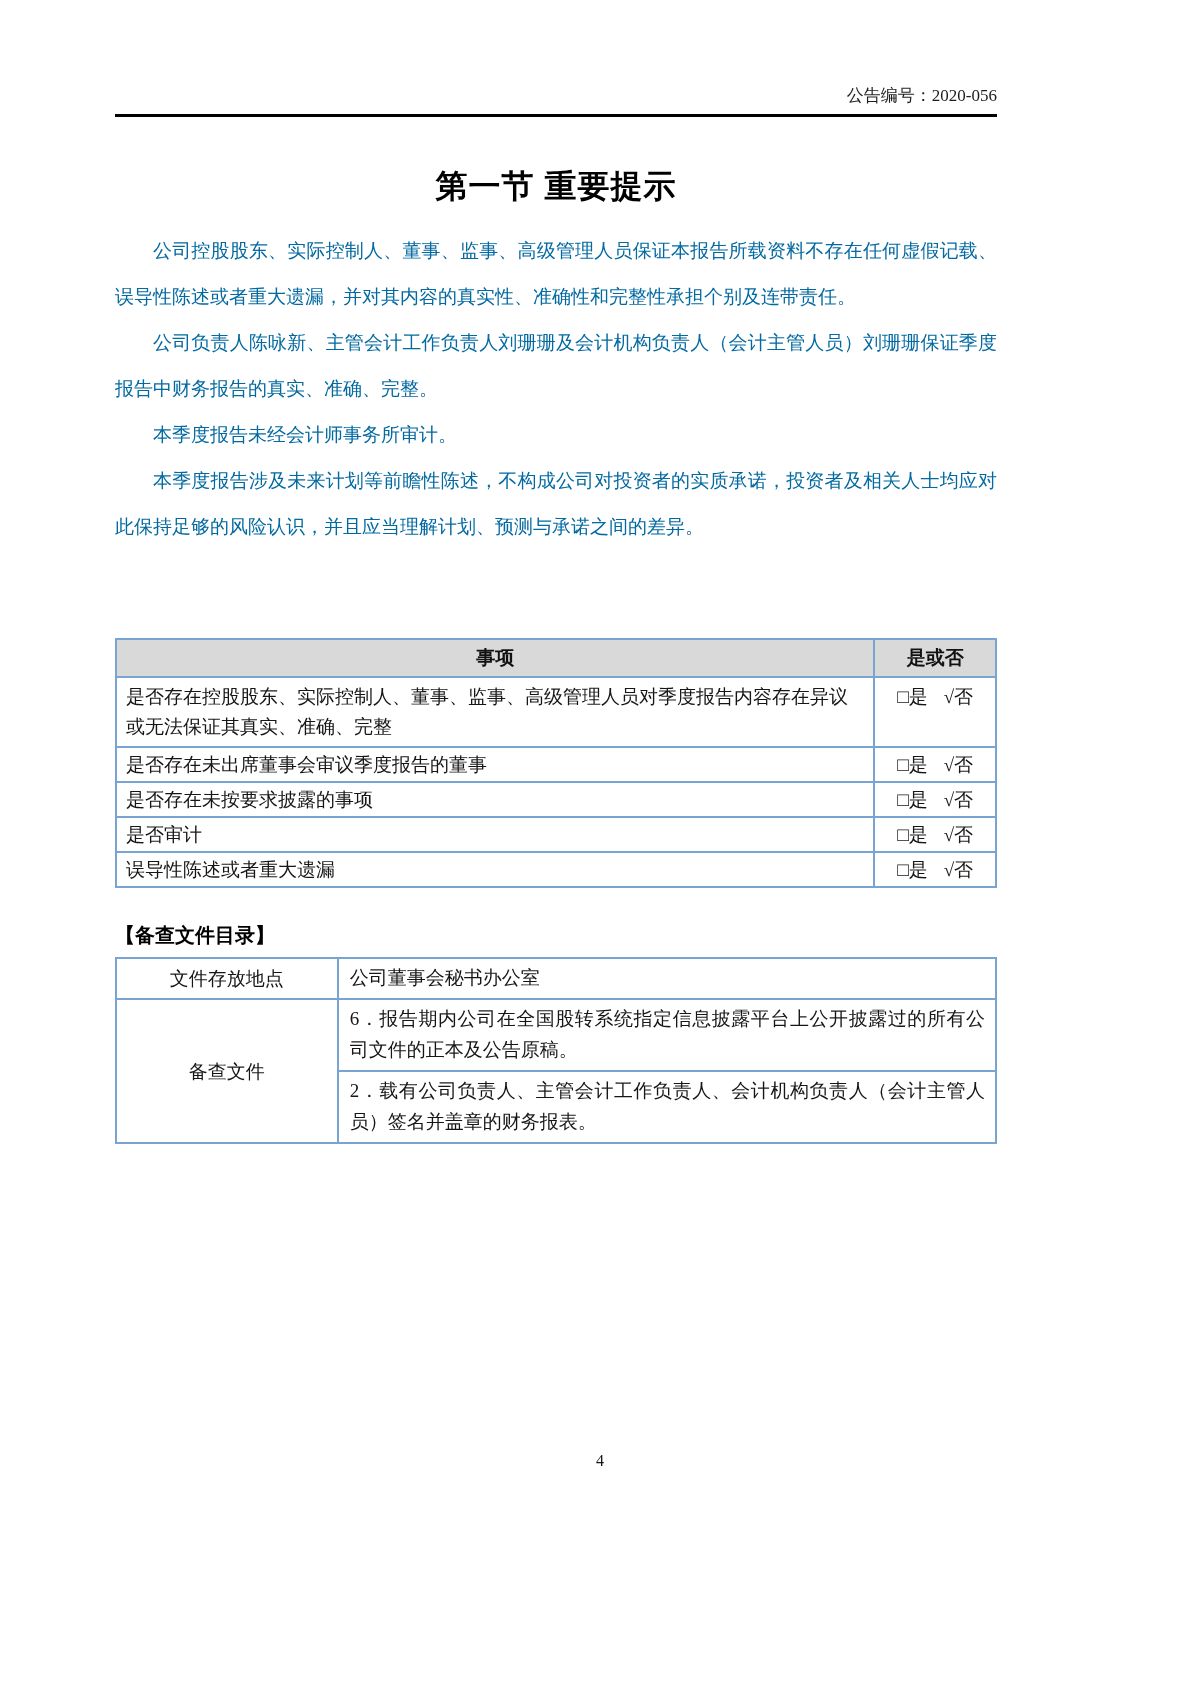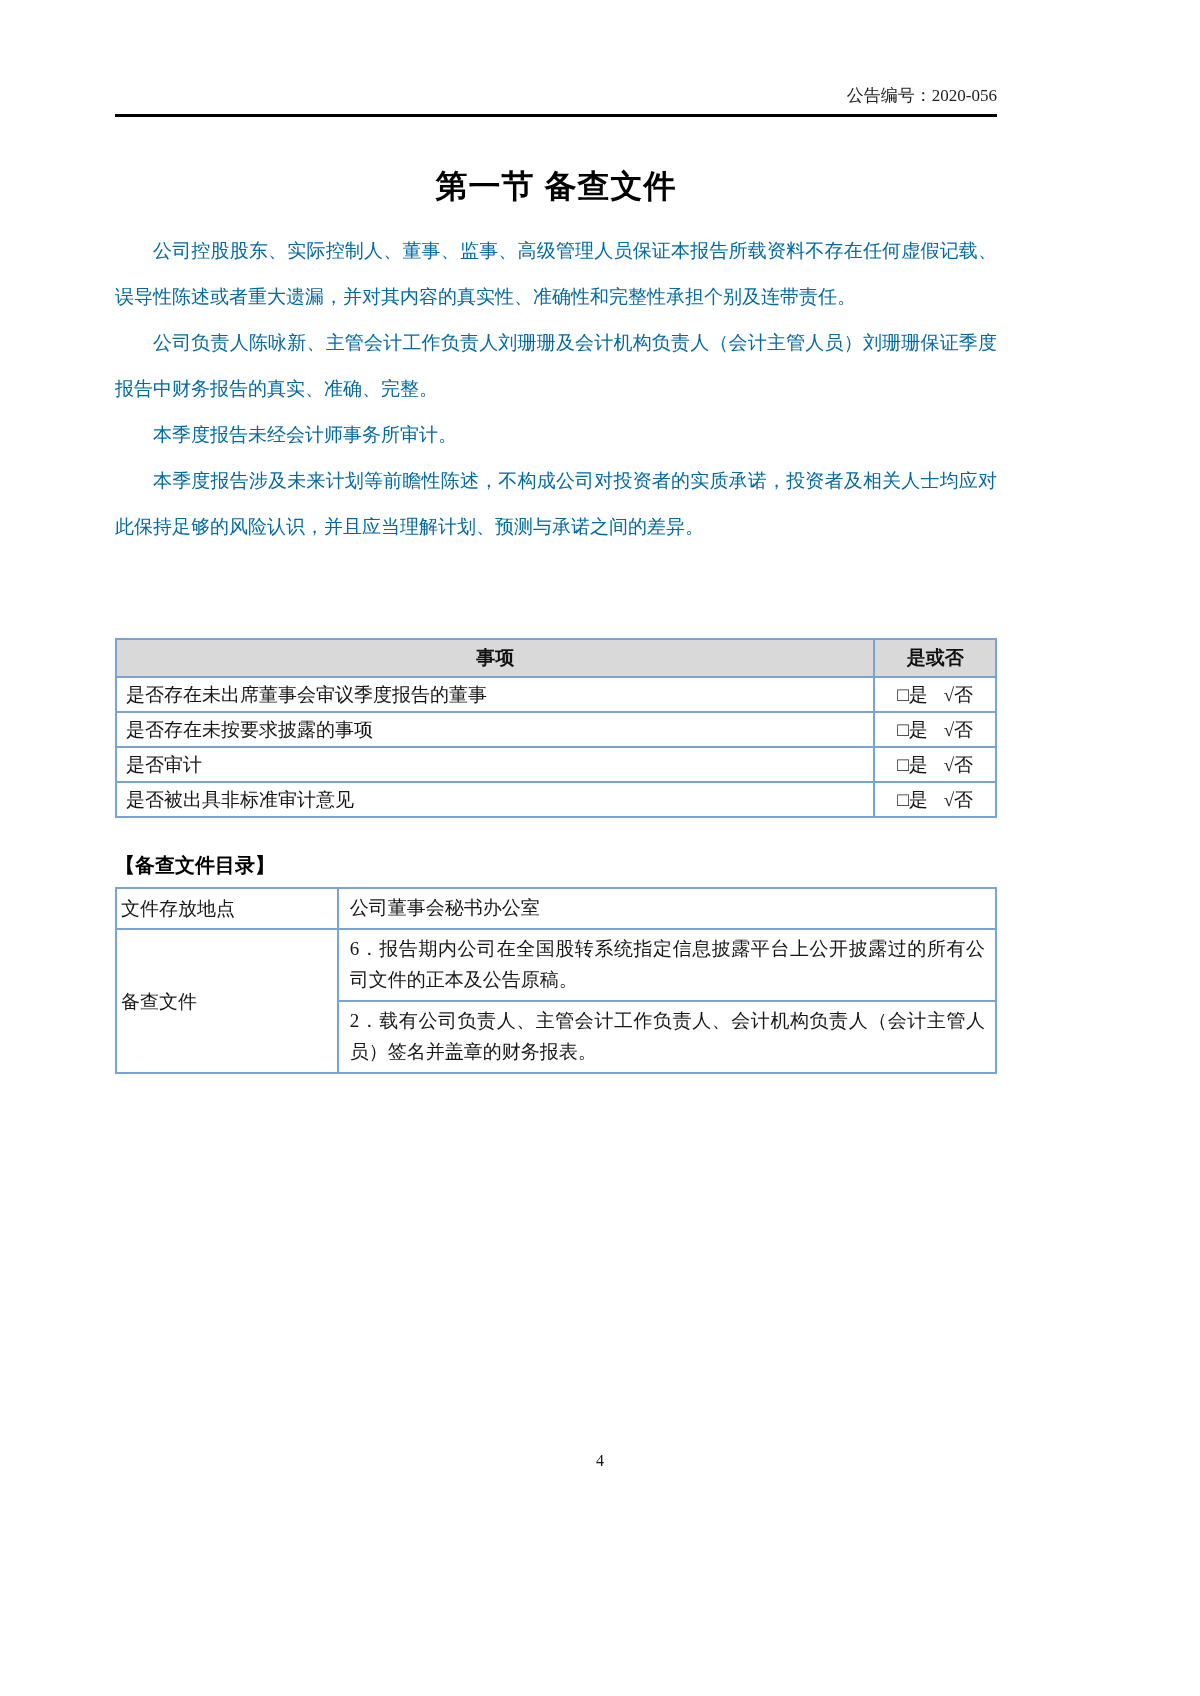--- a/index.html
+++ b/index.html
@@ -100,20 +100,21 @@
     font-family: "Liberation Sans", "DejaVu Sans", sans-serif;
     font-size: 20px;
     font-weight: bold;
     color: #000000;
   }
   table.docs-table {
     margin-top: 8px;
   }
   table.docs-table td.label-cell {
     width: 25%;
+    text-align: center;
     vertical-align: middle;
     padding: 3px 4px;
     line-height: 25px;
   }
   table.docs-table td.value-cell {
     width: 75%;
     text-align: left;
     vertical-align: top;
     padding: 3px 10px 5px 11px;
     line-height: 31px;
@@ -131,57 +132,63 @@
 </style>
 </head>
 <body>
 
 <div class="page">
   <div class="content">
 
     <div class="header-line">公告编号：2020-056</div>
     <div class="header-rule"></div>
 
-    <h1 class="doc-title">第一节 备查文件</h1>
+    <h1 class="doc-title">第一节 重要提示</h1>
 
     <div class="paragraphs">
       <p>公司控股股东、实际控制人、董事、监事、高级管理人员保证本报告所载资料不存在任何虚假记载、误导性陈述或者重大遗漏，并对其内容的真实性、准确性和完整性承担个别及连带责任。</p>
       <p>公司负责人陈咏新、主管会计工作负责人刘珊珊及会计机构负责人（会计主管人员）刘珊珊保证季度报告中财务报告的真实、准确、完整。</p>
       <p>本季度报告未经会计师事务所审计。</p>
       <p>本季度报告涉及未来计划等前瞻性陈述，不构成公司对投资者的实质承诺，投资者及相关人士均应对此保持足够的风险认识，并且应当理解计划、预测与承诺之间的差异。</p>
     </div>
 
     <table class="blue-table matters">
       <thead>
         <tr>
           <th class="col-item">事项</th>
           <th class="col-yn">是或否</th>
         </tr>
       </thead>
       <tbody>
+        <tr>
+          <td class="item-cell">是否存在控股股东、实际控制人、董事、监事、高级管理人员对季度报告内容存在异议或无法保证其真实、准确、完整</td>
+          <td class="yn-cell">
+            <span class="yes-label">□是</span><span class="no-label">√否</span>
+          </td>
+        </tr>
         <tr class="single-row">
           <td class="item-cell">是否存在未出席董事会审议季度报告的董事</td>
           <td class="yn-cell">
             <span class="yes-label">□是</span><span class="no-label">√否</span>
           </td>
         </tr>
         <tr class="single-row">
           <td class="item-cell">是否存在未按要求披露的事项</td>
           <td class="yn-cell">
             <span class="yes-label">□是</span><span class="no-label">√否</span>
           </td>
         </tr>
         <tr class="single-row">
           <td class="item-cell">是否审计</td>
           <td class="yn-cell">
             <span class="yes-label">□是</span><span class="no-label">√否</span>
           </td>
         </tr>
         <tr class="single-row">
-          <td class="item-cell">是否被出具非标准审计意见</td>
+          <td class="item-cell">误导性陈述或者重大遗漏</td>
           <td class="yn-cell">
             <span class="yes-label">□是</span><span class="no-label">√否</span>
           </td>
         </tr>
       </tbody>
     </table>
 
     <div class="sec-heading">【备查文件目录】</div>
 
     <table class="blue-table docs-table">

